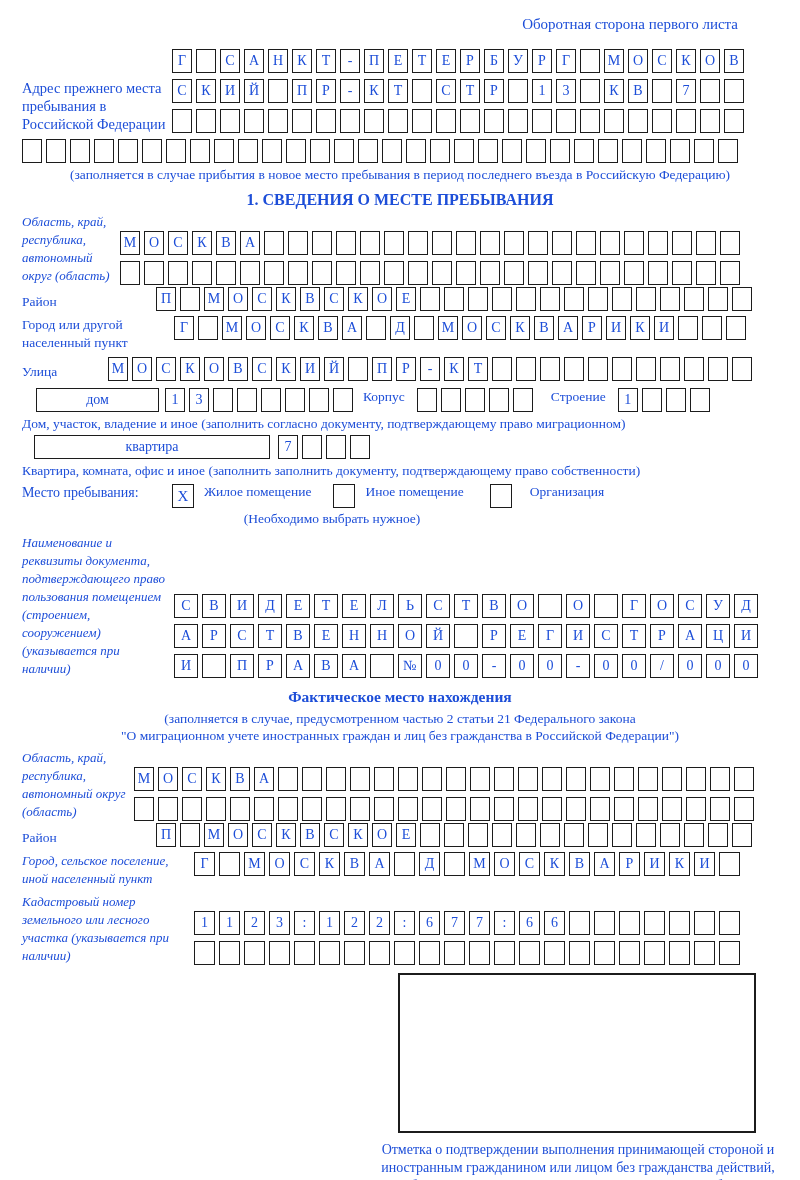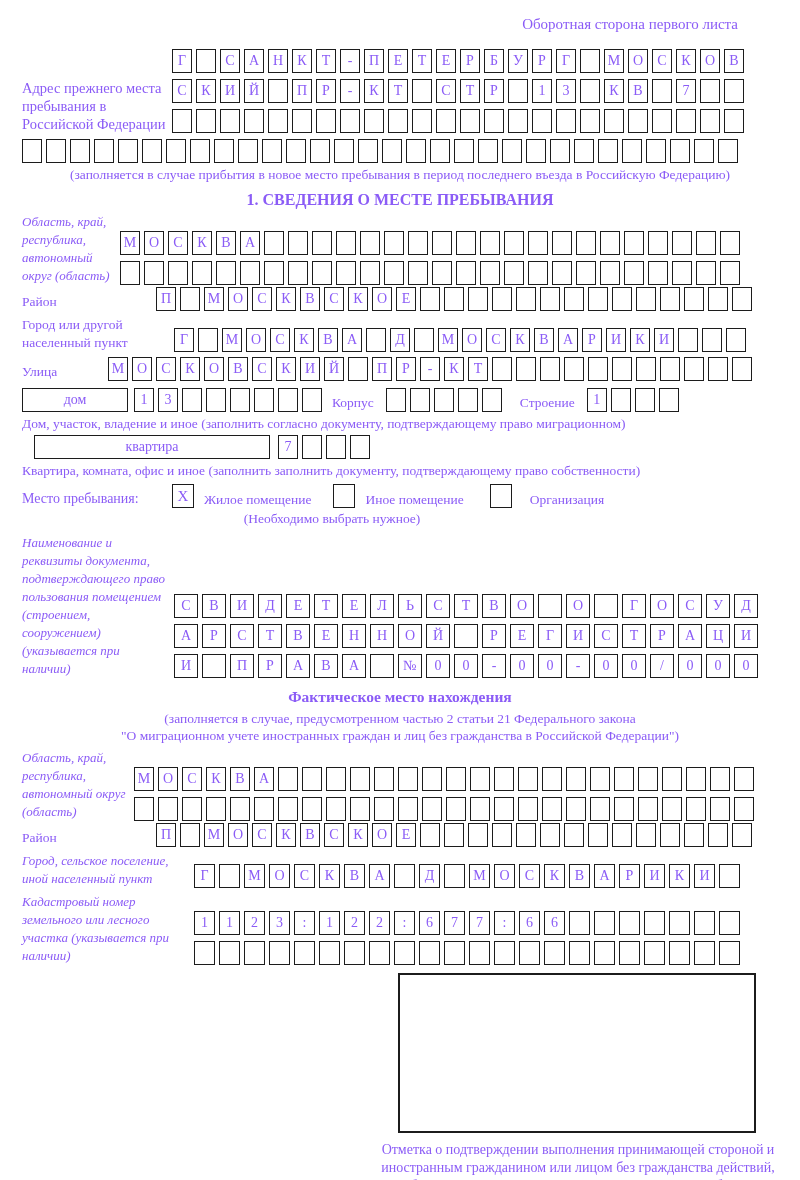--- a/index.html
+++ b/index.html
@@ -2,29 +2,29 @@
 <html><head>
 <meta charset="utf-8">
 <style>
   * { margin:0; padding:0; box-sizing:border-box; }
   html,body { background:#fff; }
   .page {
     position:relative;
     width:800px; height:1180px;
     margin:0 auto;
     background:#ffffff;
-    color:#8b5cf6;
+    color:#1d4ed8;
     font-family:"Liberation Serif","DejaVu Serif",serif;
     padding:16px 22px 0 22px;
     overflow:hidden;
   }
   .hdr { text-align:right; font-size:15px; padding-right:40px; }
 
   .frow { display:flex; align-items:flex-end; }
-  .frow.vcenter { align-items:flex-end; }
+  .frow.vcenter { align-items:flex-start; }
   .lab { font-size:13.5px; line-height:18px; padding-right:6px; flex:0 0 auto; }
   .lab.f14 { font-size:14.5px; }
   .lab.f13 { font-size:13px;font-style:italic; }
   .w150 { width:150px; } .w152 { width:152px; } .w98 { width:98px; }
   .w112 { width:112px; } .w134 { width:134px; } .w86 { width:86px; }
   .w172 { width:172px; }
 
   .cells { display:flex; gap:4px; flex:0 0 auto; }
   .cell {
     width:20px; height:24px; flex:0 0 auto;
@@ -40,21 +40,21 @@
   .note { font-size:13.5px; line-height:17px; }
   .note.center { text-align:center; }
   .sect-title { text-align:center; font-weight:bold; font-size:16px; }
   .sub-title { text-align:center; font-weight:bold; font-size:15.5px; }
 
   .labelbox {
     height:24px; border:1.7px solid #1c1c1c;
     display:flex; align-items:center; justify-content:center;
     font-size:14px; flex:0 0 auto;
   }
-  .dombox { width:106px; }
+  .dombox { width:123px;margin-left:14px; }
   .aptbox { width:236px; margin-left:12px; }
 
   .cb {
     width:22px; height:24px; border:1.8px solid #1c1c1c; flex:0 0 auto;
     display:inline-flex; align-items:center; justify-content:center;
     font-size:15px;
   }
   .opt { font-size:13.5px; }
 
   .stampbox {

